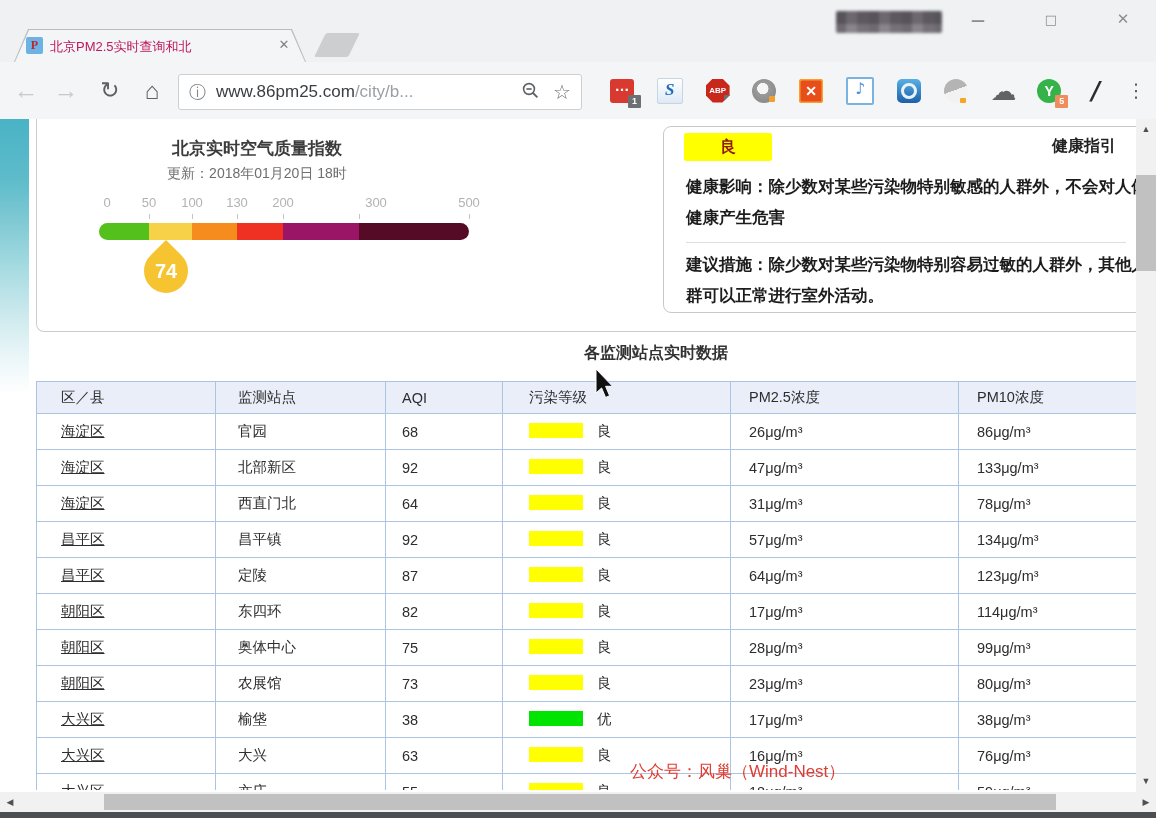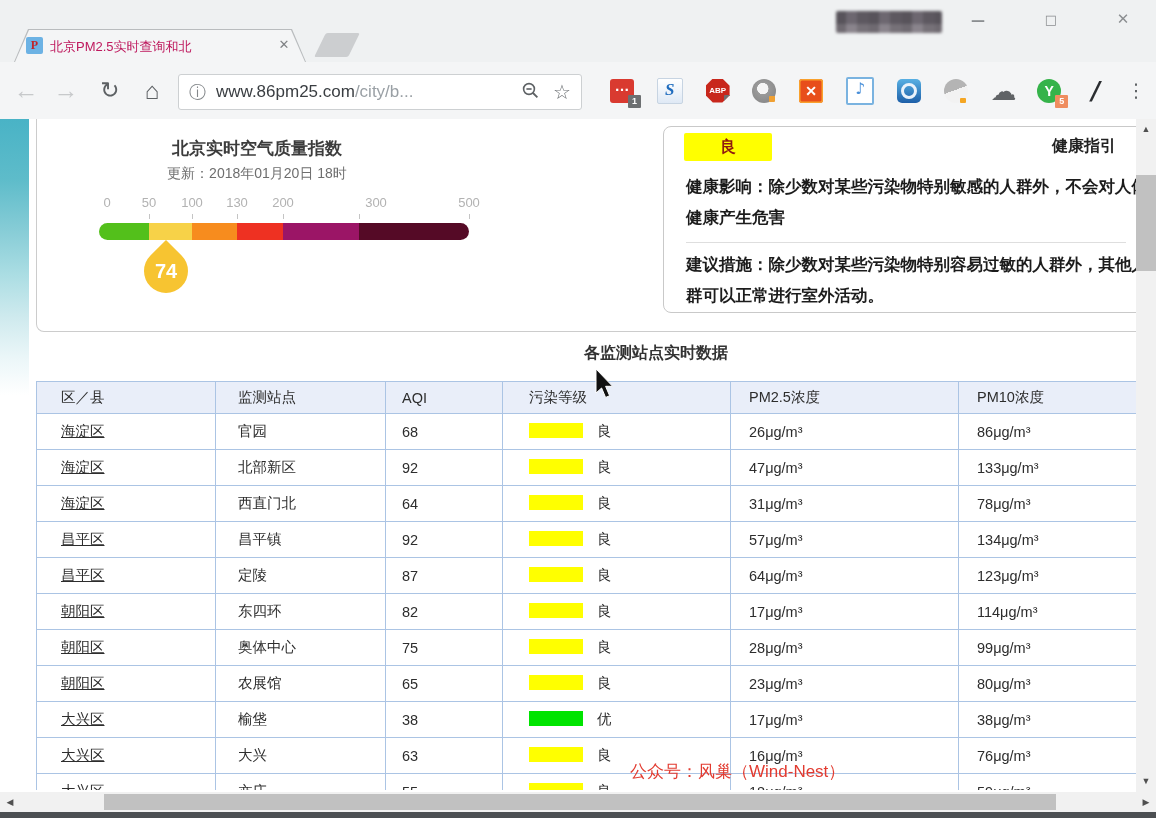--- a/index.html
+++ b/index.html
@@ -321,21 +321,21 @@
               <td><a href="#">朝阳区</a></td>
               <td>奥体中心</td>
               <td>75</td>
               <td><span class="swatch" style="background:#ffff00"></span><span>良</span></td>
               <td>28μg/m³</td>
               <td>99μg/m³</td>
             </tr>
             <tr>
               <td><a href="#">朝阳区</a></td>
               <td>农展馆</td>
-              <td>65</td>
+              <td>73</td>
               <td><span class="swatch" style="background:#ffff00"></span><span>良</span></td>
               <td>23μg/m³</td>
               <td>80μg/m³</td>
             </tr>
             <tr>
               <td><a href="#">大兴区</a></td>
               <td>榆垡</td>
               <td>38</td>
               <td><span class="swatch" style="background:#00e400"></span><span>优</span></td>
               <td>17μg/m³</td>

